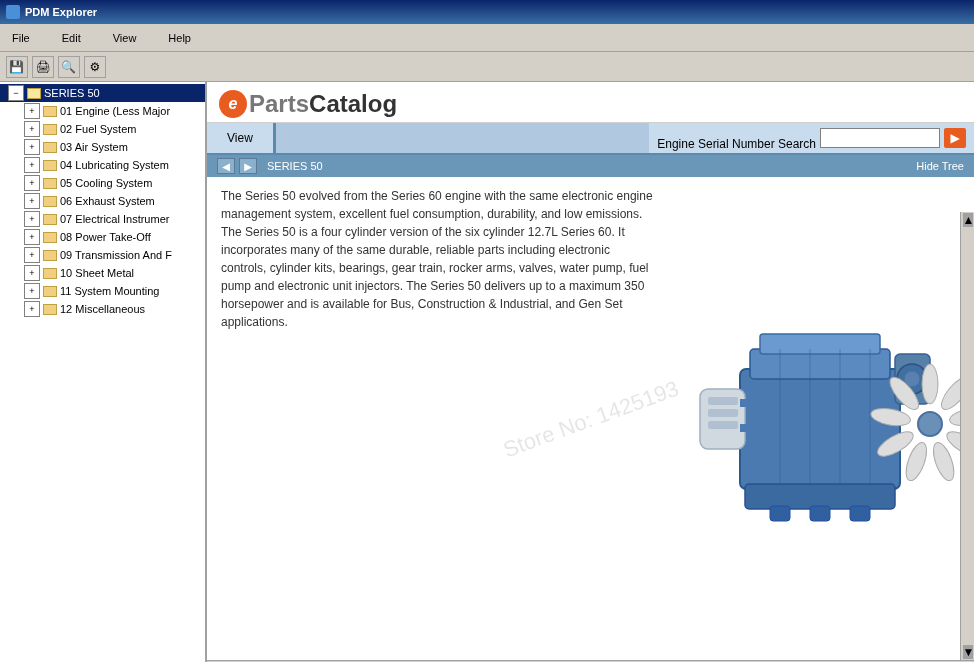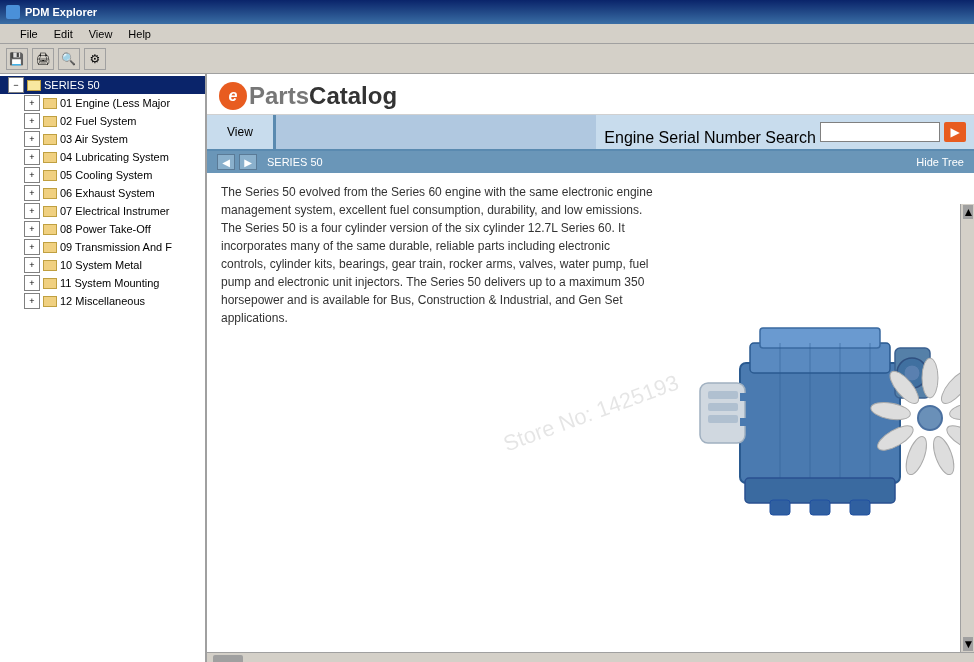--- a/index.html
+++ b/index.html
@@ -13,26 +13,27 @@
       align-items: center;
       padding: 0 6px;
       color: white;
       font-size: 11px;
       font-weight: bold;
     }
     .title-bar-icon { width: 14px; height: 14px; background: #4a90d9; margin-right: 5px; border-radius: 2px; display: inline-block; }
 
     
     .menu-bar {
-      height: 20px;
+      height: 28px;
       background: #d4d0c8;
       display: flex;
       align-items: center;
-      padding: 0 12px;
+      padding: 0 4px;
       border-bottom: 1px solid #a0a0a0;
+      gap: 16px;
     }
     .menu-item {
       padding: 2px 8px;
       font-size: 11px;
       cursor: pointer;
       color: #000;
     }
 
     
     .toolbar {
@@ -352,21 +353,21 @@
     <div class="tree-item">
       <span style="width:20px; display:inline-block;"></span>
       <span class="tree-expander">+</span>
       <span class="tree-folder-icon"></span>
       <span class="tree-label">09  <span>Transmission And F</span></span>
     </div>
     <div class="tree-item">
       <span style="width:20px; display:inline-block;"></span>
       <span class="tree-expander">+</span>
       <span class="tree-folder-icon"></span>
-      <span class="tree-label">10  <span>System Metal</span></span>
+      <span class="tree-label">10  <span>Sheet Metal</span></span>
     </div>
     <div class="tree-item">
       <span style="width:20px; display:inline-block;"></span>
       <span class="tree-expander">+</span>
       <span class="tree-folder-icon"></span>
       <span class="tree-label">11  <span>System Mounting</span></span>
     </div>
     <div class="tree-item">
       <span style="width:20px; display:inline-block;"></span>
       <span class="tree-expander">+</span>
@@ -388,21 +389,21 @@
     </div>
 
     <div class="tab-bar">
       <div class="tab-btn">
         <span>View</span>
       </div>
       <div style="width:1px; background:#5a8ab0;"></div>
       <div style="width:1px; background:#5a8ab0;"></div>
       <div class="tab-spacer"></div>
       <div class="serial-search">
-        <label style="font-size:16px;margin-top:12px;">Engine Serial Number Search</label>
+        <label style="font-size:12px;margin-top:12px;">Engine Serial Number Search</label>
         <input class="serial-search-input" type="text" style="">
         <button class="serial-search-btn">▶</button>
       </div>
     </div>
 
     <div class="breadcrumb-bar">
       <div class="breadcrumb-nav">
         <button class="nav-btn">◀</button>
         <button class="nav-btn">▶</button>
         <span style="margin-left:6px;">SERIES 50</span>

